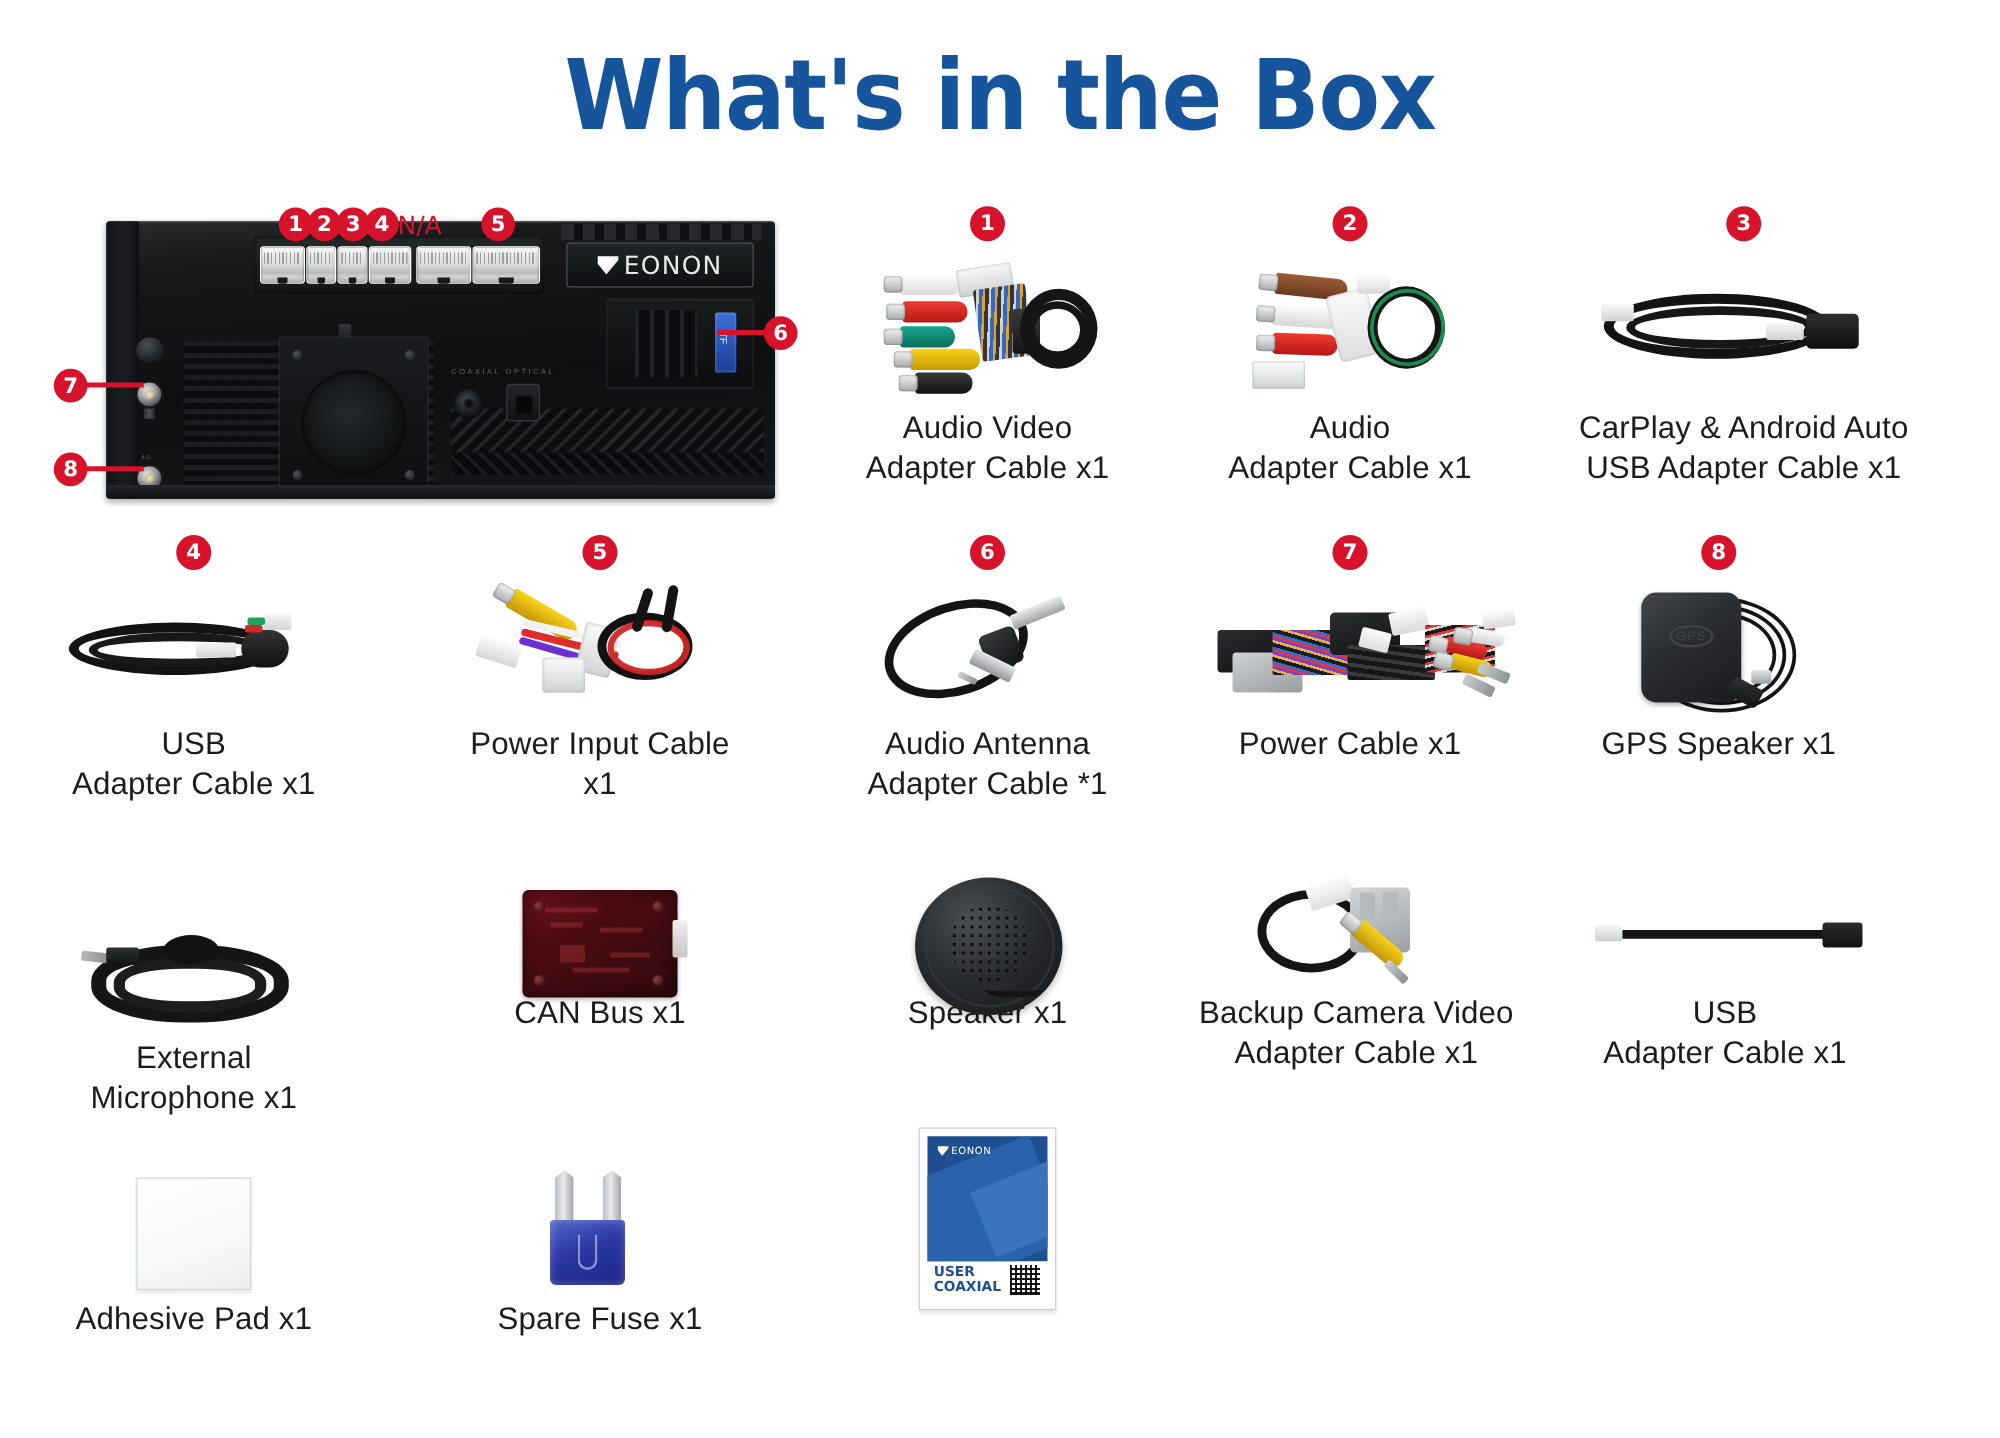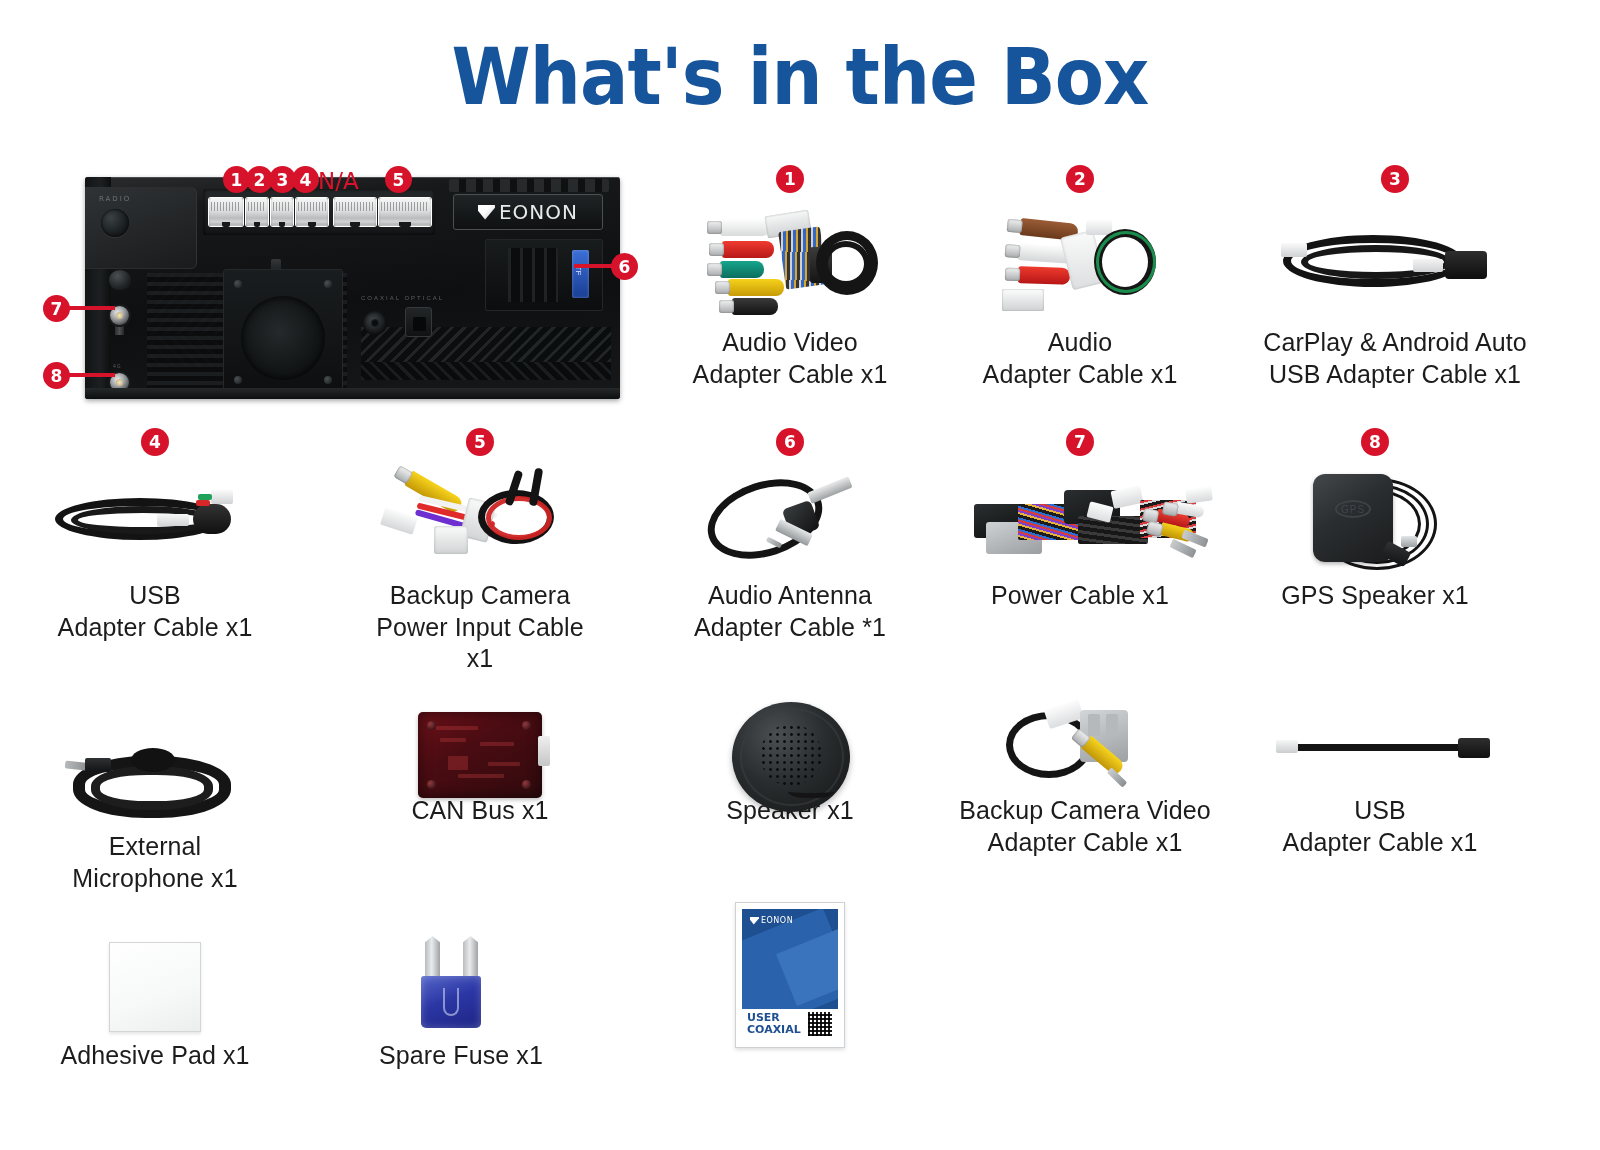--- a/index.html
+++ b/index.html
@@ -206,21 +206,21 @@
   .callout {
     position: absolute; width: 27px; height: 27px; border-radius: 50%;
     background: #d6132a; color: #fff;
     font-family: "DejaVu Sans", sans-serif; font-weight: 700; font-size: 17px;
     display: flex; align-items: center; justify-content: center;
     z-index: 6;
   }
   .lead { position: absolute; height: 4px; background: #d6132a; z-index: 5; }
   .na-txt {
     position: absolute; font-family: "DejaVu Sans", sans-serif;
-    font-size: 23px; color: #d6132a; font-weight: 400; z-index: 6;
+    font-size: 20px; color: #d6132a; font-weight: 400; z-index: 6;
   }
 
   
   .grid { position: absolute; left: 0; top: 0; width: 1600px; height: 1150px; }
   .cell { position: absolute; text-align: center; }
   .badge {
     width: 28px; height: 28px; border-radius: 50%; background: #d6132a; color: #fff;
     font-family: "DejaVu Sans", sans-serif; font-weight: 700; font-size: 17px;
     display: flex; align-items: center; justify-content: center;
     margin: 0 auto 4px auto;
@@ -392,24 +392,20 @@
 
     <div class="callout" style="left:3px;top:202px;">8</div>
     <div class="lead" style="left:27px;top:213px;width:48px;"></div>
 
     <div class="unit-body">
       <div class="side-rail"></div>
       <div class="zigzag zz-left"></div>
       <div class="zigzag zz-right"></div>
       <div class="mid-fin"></div>
 
-      <div class="unit-left-plate">
-        <div class="radio-txt">RADIO</div>
-        <div class="radio-knob"></div>
-      </div>
 
       <div class="dome"></div>
       <div class="bnc-stem bnc7s"></div>
       <div class="bnc bnc7"></div>
       <div class="tiny-lbl" style="left:28px;top:186px;">4G</div>
       <div class="bnc-stem bnc8s"></div>
       <div class="bnc bnc8"></div>
 
       <div class="conn-strip">
         <div class="conn" style="left:6px;width:34px;"></div>
@@ -535,21 +531,20 @@
         <div style="position:absolute;left:56px;top:52px;width:80px;height:6px;background:#e02b2b;border-radius:3px;transform:rotate(14deg);"></div>
         <div style="position:absolute;left:58px;top:44px;width:80px;height:6px;background:#f2f2f2;border-radius:3px;transform:rotate(13deg);"></div>
         <div style="position:absolute;left:104px;top:40px;width:28px;height:40px;background:linear-gradient(180deg,#fafafa,#d2d4d5);border-radius:3px;transform:rotate(14deg);box-shadow:inset 0 0 3px #a9acad;"></div>
         <div style="position:absolute;left:74px;top:66px;width:34px;height:28px;background:linear-gradient(180deg,#fbfbfb,#d0d3d4);border-radius:3px;box-shadow:inset 0 0 3px #a9acad;"></div>
         <div class="blk-loop" style="left:118px;top:30px;width:76px;height:54px;border-width:7px;"></div>
         <div style="position:absolute;left:126px;top:36px;width:66px;height:44px;border:5px solid #d02424;border-radius:50%;opacity:.95;"></div>
         <div style="position:absolute;left:150px;top:10px;width:8px;height:36px;background:#141414;border-radius:4px;transform:rotate(18deg);"></div>
         <div style="position:absolute;left:172px;top:8px;width:8px;height:38px;background:#141414;border-radius:4px;transform:rotate(10deg);"></div>
       </div>
       <div class="caption">
-        <div>Backup Camera</div>
         <div>Power Input Cable x1</div>
       </div>
     </div>
 
     <div class="cell" style="left:670px;top:428px;width:240px;">
       <div class="badge">6</div>
       <div class="art" style="height:120px;">
         <div style="position:absolute;left:36px;top:22px;width:118px;height:74px;border:7px solid #141414;border-radius:50%;transform:rotate(-18deg);"></div>
         <div style="position:absolute;left:138px;top:24px;width:44px;height:12px;background:linear-gradient(180deg,#e9ebec,#9ea1a3);border-radius:2px;transform:rotate(-22deg);"></div>
         <div style="position:absolute;left:116px;top:44px;width:30px;height:30px;background:linear-gradient(150deg,#3a3d3f,#101213);border-radius:5px;transform:rotate(-20deg);"></div>
@@ -680,21 +675,21 @@
 
     <div class="cell" style="left:35px;top:930px;width:240px;">
       <div class="art" style="height:110px;">
         <div class="pad" style="left:74px;top:12px;"></div>
       </div>
       <div class="caption">
         <div>Adhesive Pad x1</div>
       </div>
     </div>
 
-    <div class="cell" style="left:341px;top:930px;width:240px;">
+    <div class="cell" style="left:360px;top:930px;width:240px;">
       <div class="art" style="height:110px;">
         <div class="fuse-prong" style="left:84px;top:6px;"></div>
         <div class="fuse-prong" style="left:122px;top:6px;"></div>
         <div class="fuse-body" style="left:80px;top:46px;">
           <div class="fuse-u"></div>
         </div>
       </div>
       <div class="caption">
         <div>Spare Fuse x1</div>
       </div>

